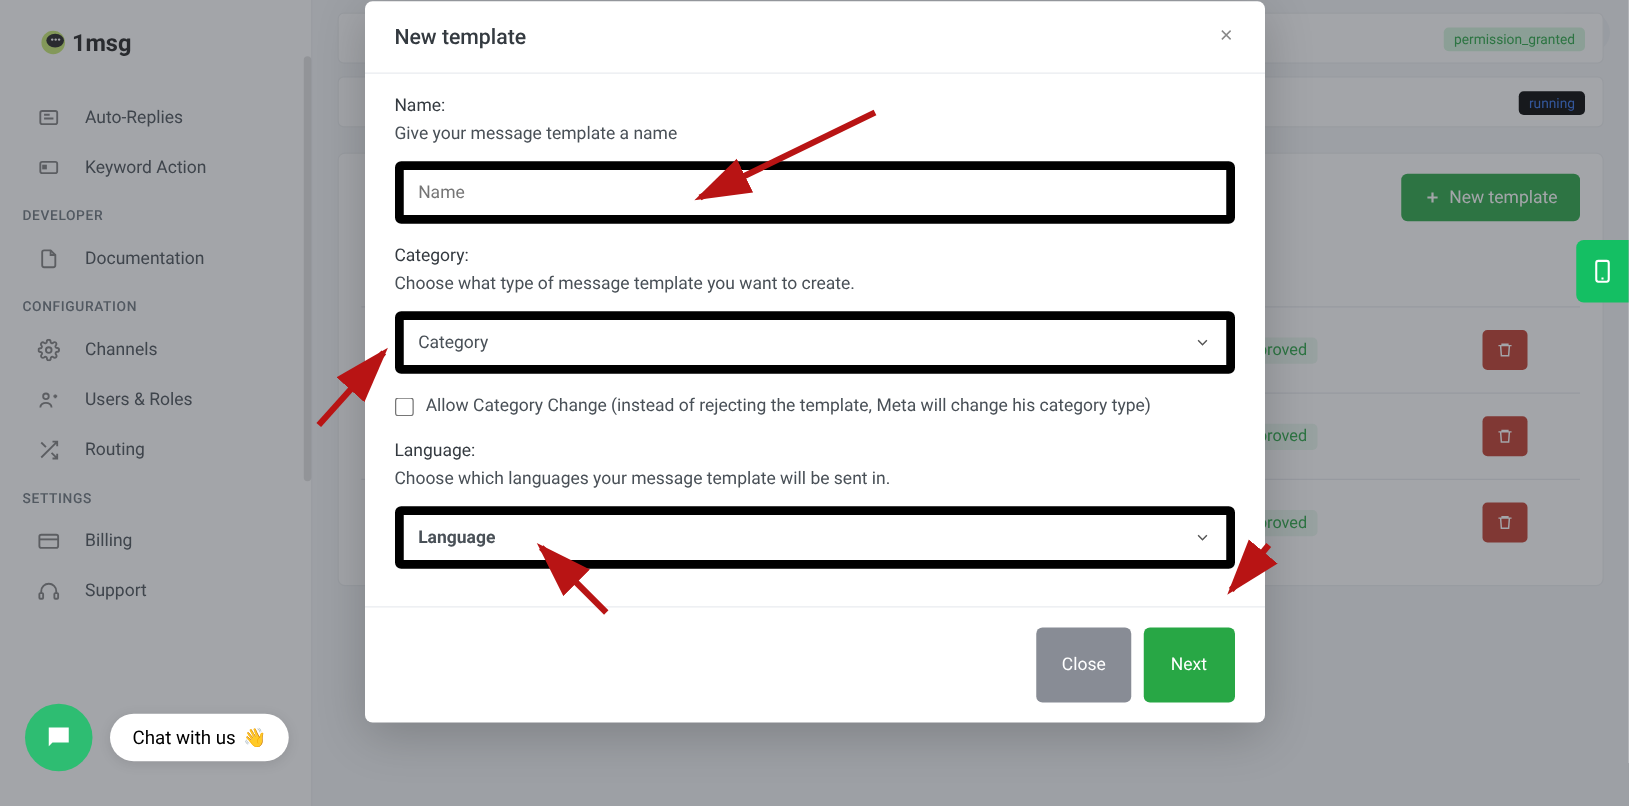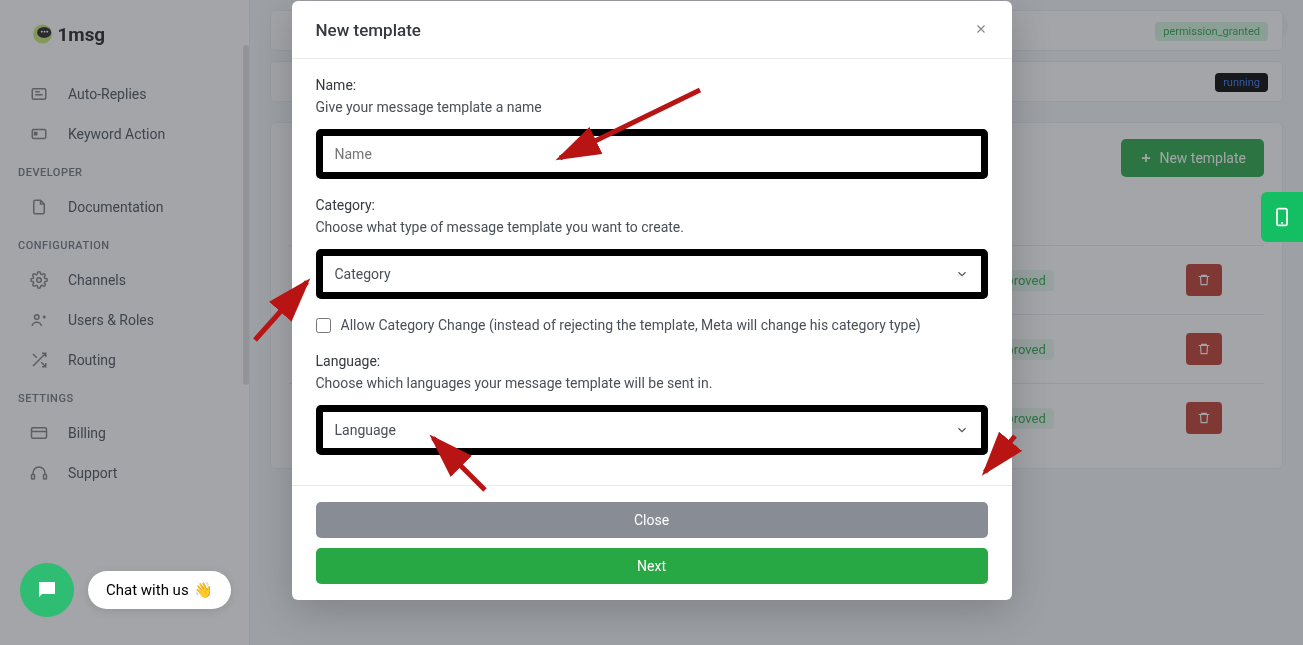--- a/index.html
+++ b/index.html
@@ -50,23 +50,23 @@
     .modal-header { padding: 18px 24px; border-bottom: 1px solid #e9ecef; display: flex; justify-content: space-between; align-items: center; }
     .modal-title { font-size: 17px; color: #343a40; font-weight: 500; }
     .modal-close { background: none; border: none; font-size: 18px; color: #6c757d; cursor: pointer; }
     .modal-body { padding: 18px 24px 24px; }
     .field-label { font-size: 14px; color: #343a40; margin-bottom: 6px; }
     .field-hint { font-size: 14px; color: #495057; margin-bottom: 14px; }
     .form-control { width: 100%; padding: 10px 12px; border: 7px solid #000000; border-radius: 5px; font-size: 14px; margin-bottom: 18px; color:#495057; background:#fff; }
     .form-control.select { display: flex; justify-content: space-between; align-items: center; cursor: pointer; color:#495057; }
     .check-row { display: flex; align-items: center; gap: 10px; margin-bottom: 20px; font-size: 14px; color: #495057; }
     .check-row input { width: 15px; height: 15px; }
-    .modal-footer { border-top: 1px solid #e9ecef; padding: 16px 24px; display: flex; justify-content: flex-end; gap: 10px; flex-direction: column; }
+    .modal-footer { border-top: 1px solid #e9ecef; padding: 16px 24px; display: flex; justify-content: flex-end; gap: 10px; }
     .btn-secondary { background: #888c95; color: #fff; border: none; padding: 10px 20px; border-radius: 5px; font-size: 14px; cursor: pointer; }
-    .btn-primary { background: #28a745; color: #fff; border: none; padding: 10px 22px; border-radius: 5px; font-size: 14px; cursor: pointer; }
+    .btn-primary { background: #28a745; color: #fff; border: none; padding: 22px 22px; border-radius: 5px; font-size: 14px; cursor: pointer; }
     
     
     .fab-chat { position: absolute; bottom: 28px; left: 20px; display: flex; gap: 14px; align-items: center; z-index:5; }
     .chat-circle { width: 54px; height: 54px; border-radius: 50%; background: #2ebd72; display: inline-flex; align-items: center; justify-content: center; color: #fff; cursor: pointer; }
     .chat-pill { background: #fff; padding: 10px 18px; border-radius: 30px; font-size: 15px; box-shadow: 0 2px 10px rgba(0,0,0,0.1); cursor: pointer; display:flex; align-items:center; gap:6px; }
     
     
     .device-tab { position: absolute; right: 0; top: 192px; width: 42px; height: 50px; background: #14bf63; border-radius: 6px 0 0 6px; display:flex; align-items:center; justify-content:center; cursor:pointer; z-index:5; }
     
     
@@ -288,21 +288,21 @@
           </svg>
       </div>
       
       <label class="check-row">
         <input type="checkbox" style="">
         <span>Allow Category Change (instead of rejecting the template, Meta will change his category type)</span>
       </label>
       
       <div class="field-label">Language:</div>
       <div class="field-hint">Choose which languages your message template will be sent in.</div>
-      <div class="form-control select" style="margin-bottom:6px;">
+      <div class="form-control select" style="margin-bottom:6px;font-weight:bold;">
         <span>Language</span>
         <svg width="14" height="14" viewBox="0 0 24 24" fill="none" stroke="#555" stroke-width="2">
             <path d="M6 9l6 6 6-6"></path>
           </svg>
       </div>
     </div>
     <div class="modal-footer">
       <button class="btn-secondary">Close</button>
       <button class="btn-primary">Next</button>
     </div>

